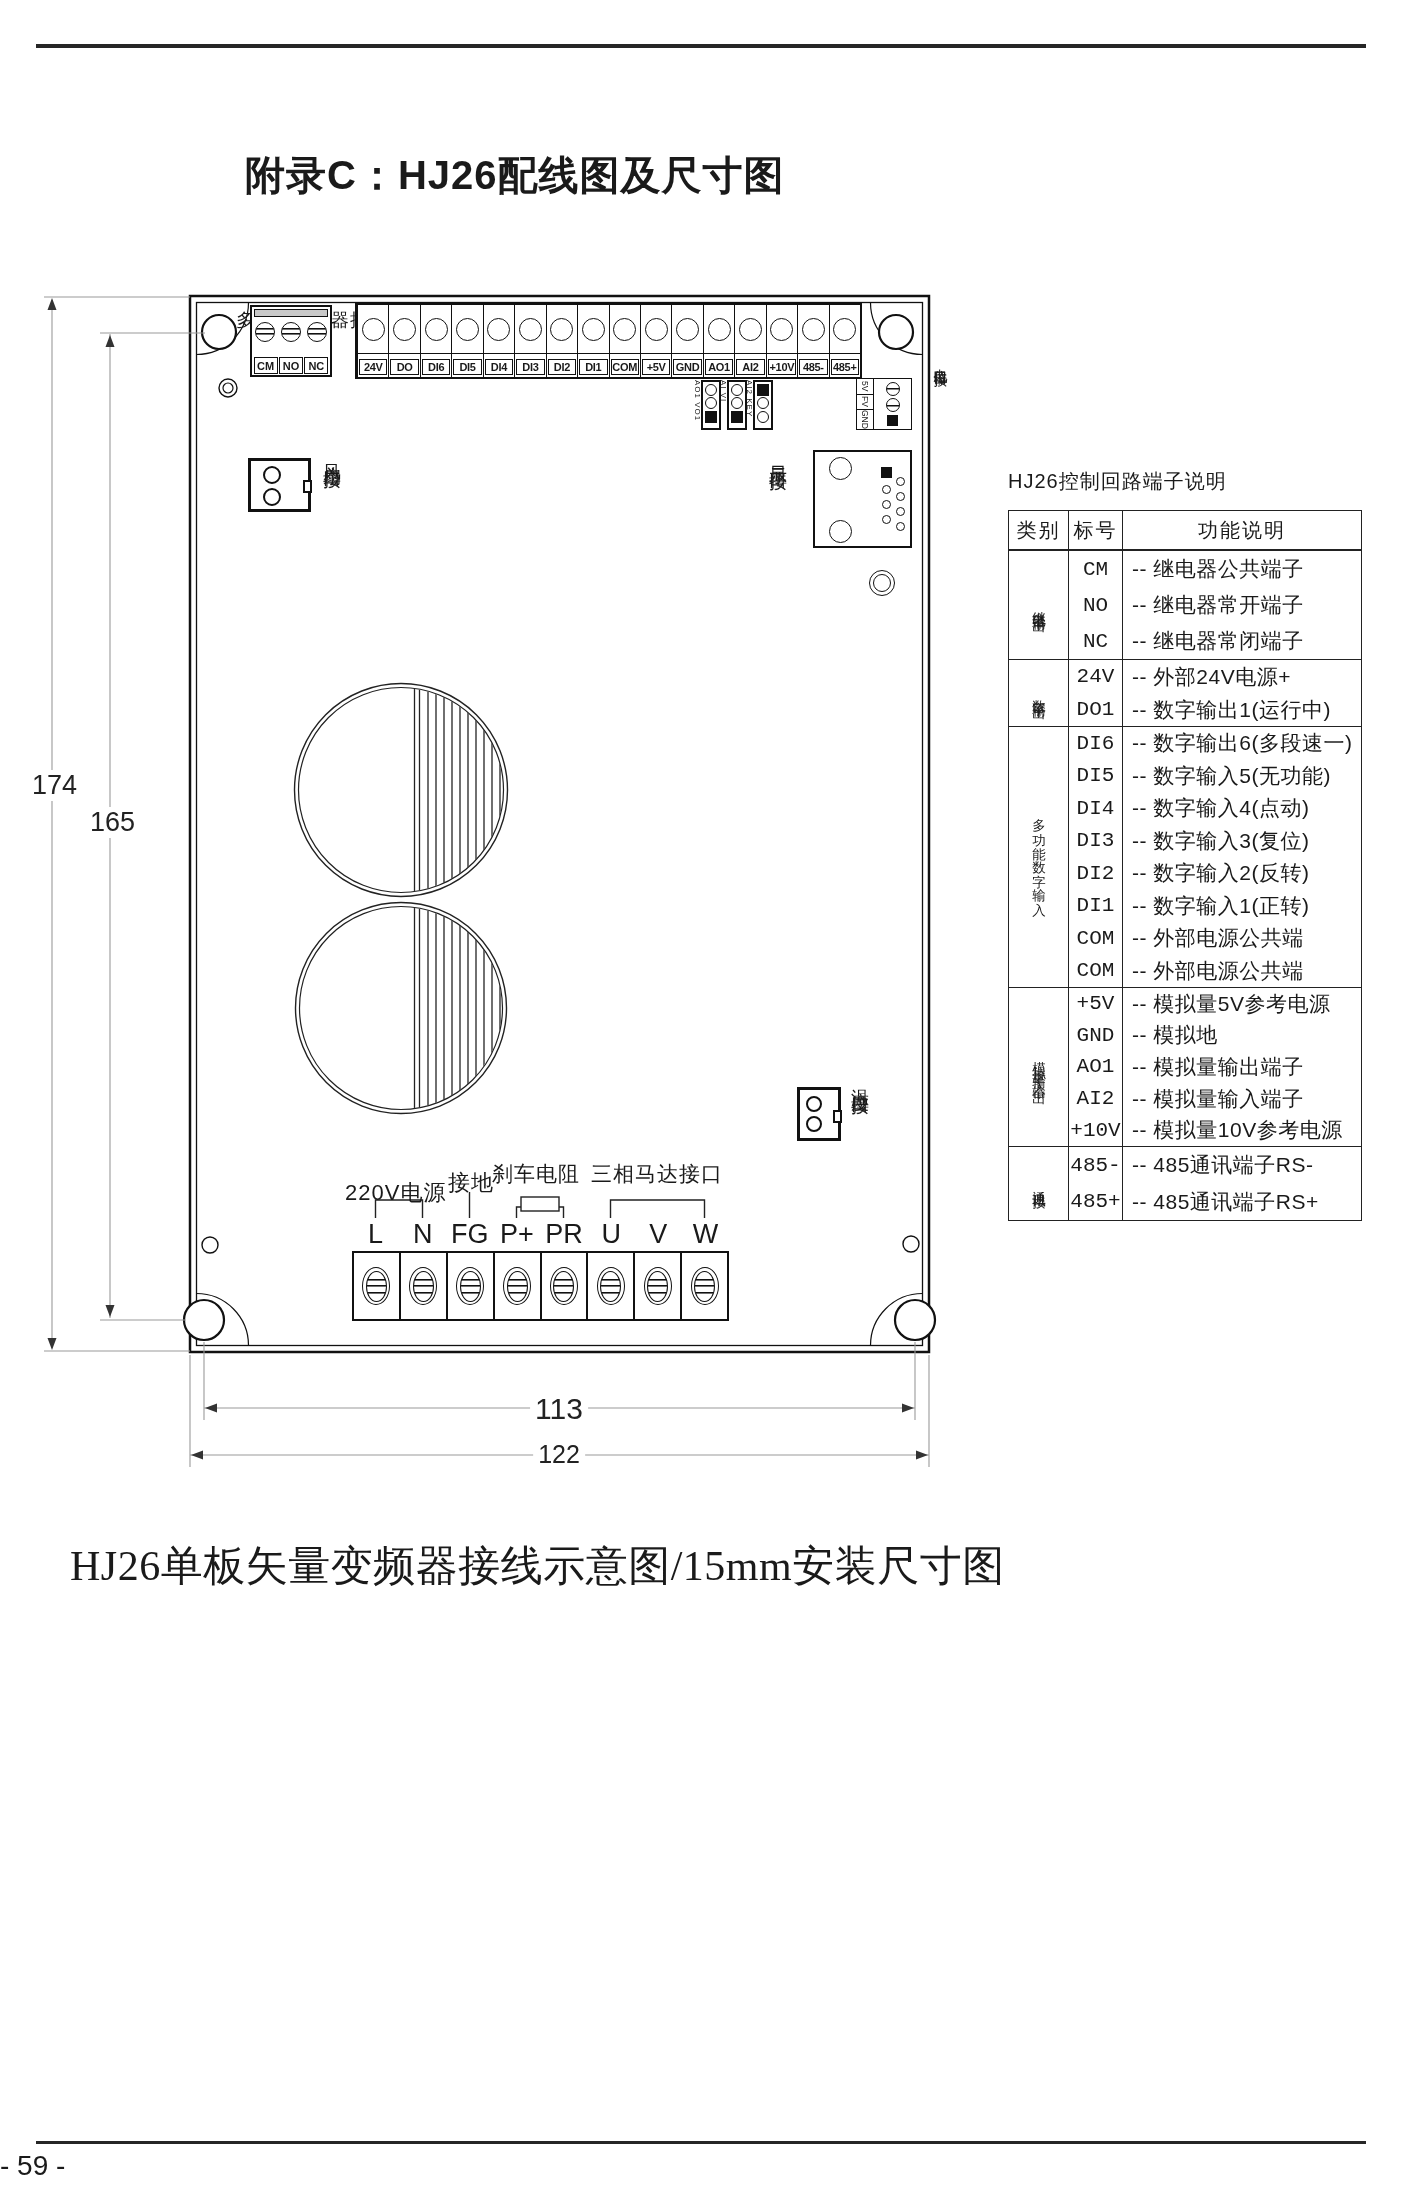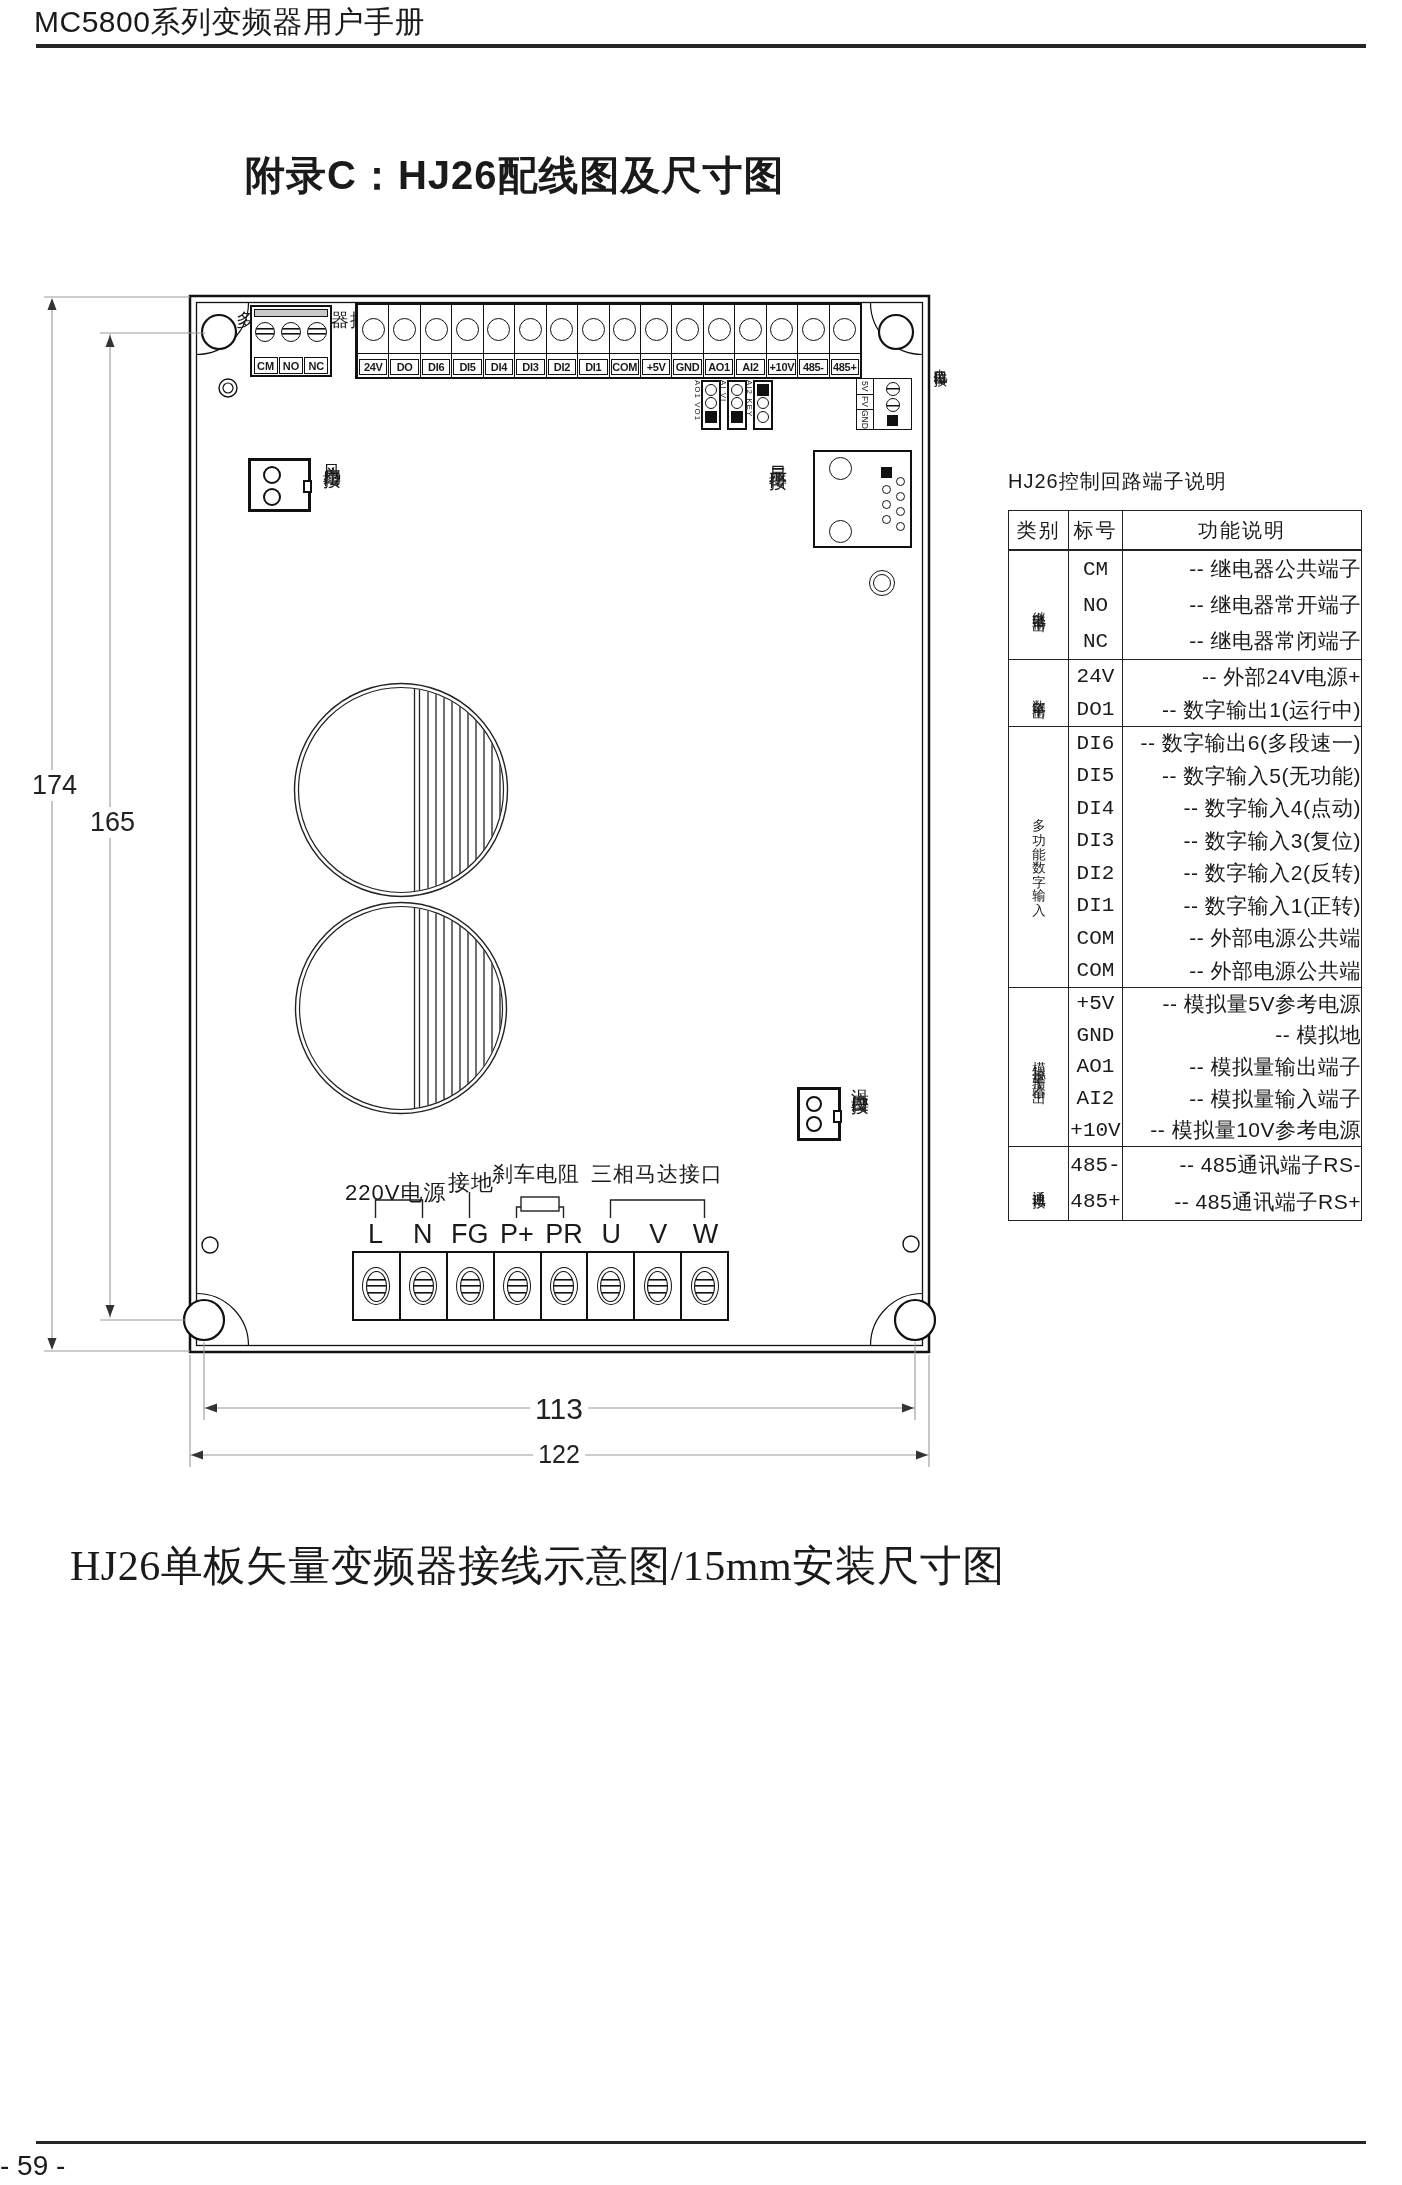--- a/index.html
+++ b/index.html
@@ -84,21 +84,21 @@
   .screwB { position:relative; width:28px; height:38px; border:1.8px solid #111; border-radius:50%; box-sizing:border-box; }
   .screwB::before { content:''; position:absolute; inset:2.5px; border:1.2px solid #111; border-radius:50%;
                     background-image:linear-gradient(#111,#111),linear-gradient(#111,#111),linear-gradient(#111,#111);
                     background-size:100% 1.6px; background-position:0 26%,0 50%,0 74%; background-repeat:no-repeat; }
 
   .grp-label { font-size:21px; letter-spacing:1px; }
   .dim-label { font-size:27px; color:#222; background:#fff; padding:0 5px; }
 
   
   .tbl-title { left:1008px; top:468px; font-size:20px; letter-spacing:1px; }
-  .tbl { left:1008px; top:510px; width:354px; border:1.8px solid #222; box-sizing:border-box; background:#fff;text-align:right; }
+  .tbl { left:1008px; top:510px; width:354px; border:1.8px solid #222; box-sizing:border-box; background:#fff; }
   .tbl-head { display:flex; height:38px; border-bottom:1.6px solid #222; font-size:20px; }
   .tbl-head > div { display:flex; align-items:center; justify-content:center; letter-spacing:2px; }
   .c1 { width:60px; border-right:1.5px solid #222; box-sizing:border-box; }
   .c2 { width:54px; border-right:1.5px solid #222; box-sizing:border-box; }
   .c3 { flex:1; }
   .tgroup { display:flex; border-top:1.5px solid #222; }
   .tgroup:first-of-type { border-top:none; }
   .tcat { width:60px; border-right:1.5px solid #222; box-sizing:border-box; display:flex; align-items:center; justify-content:center;
           font-size:13.5px; writing-mode:vertical-rl; text-orientation:upright; }
   .ls-s { letter-spacing:2px; } .ls-m { letter-spacing:5px; } .ls-l { letter-spacing:14px; }
@@ -107,21 +107,20 @@
   .tcode { width:54px; align-self:stretch; border-right:1.5px solid #222; box-sizing:border-box;
            display:flex; align-items:center; justify-content:center;
            font-family:"Liberation Mono", monospace; font-size:21px; }
   .tdesc { flex:1; padding-left:9px; font-size:21px; white-space:nowrap; overflow:visible; letter-spacing:0.5px; }
 </style>
 </head>
 <body>
 
 <div class="page">
 
-  <div class="abs hdr-text">MC5800系列变频器用户手册</div>
   <div class="abs hdr-line"></div>
 
   <div class="abs title">附录C：HJ26配线图及尺寸图</div>
 
   <svg class="abs board" width="1402" height="1500" viewBox="0 0 1402 1500">
     <defs>
       <clipPath id="capclip">
         <circle cx="401" cy="790" r="102"></circle>
         <circle cx="401" cy="1008" r="101"></circle>
       </clipPath>

